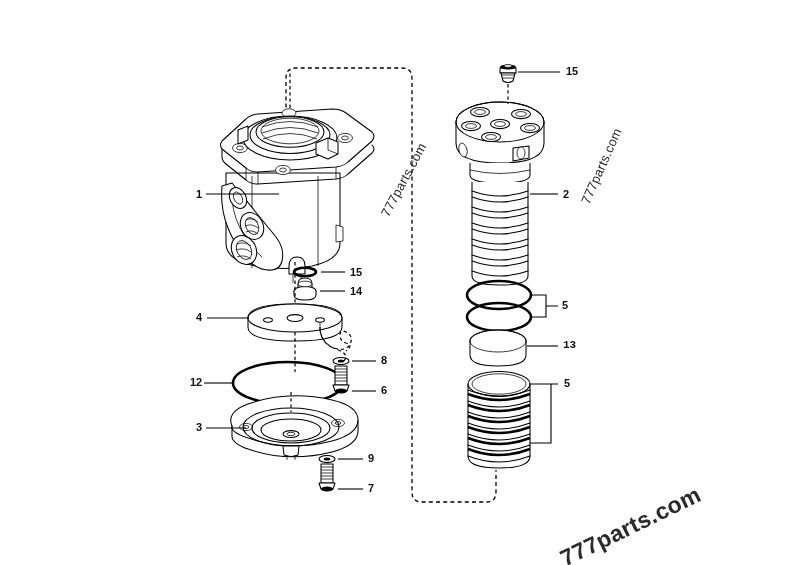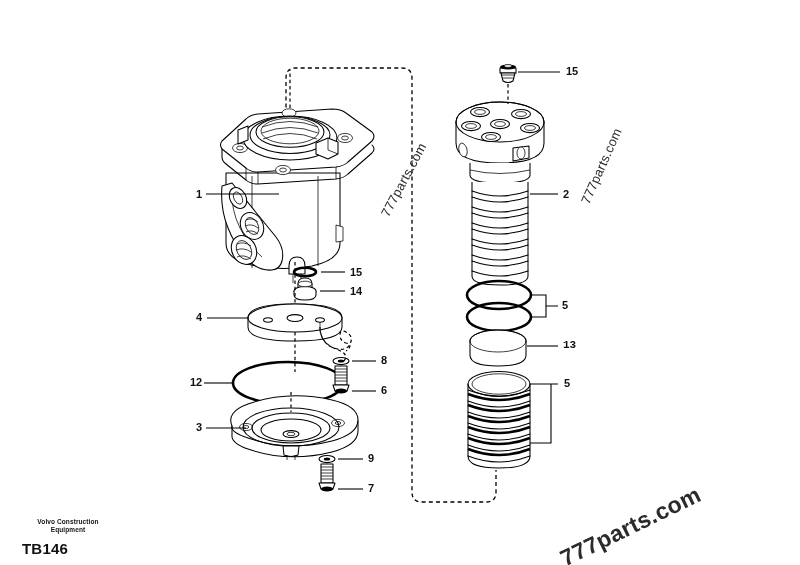--- a/index.html
+++ b/index.html
@@ -312,21 +312,14 @@
   <div class="lbl" style="left:562px;top:300px;">5</div>
   <div class="lbl" style="left:190px;top:377px;">12</div>
   <div class="lbl" style="left:563px;top:340px;font-family:Liberation Mono, monospace;">13</div>
   <div class="lbl" style="left:350px;top:286px;text-align:center;">14</div>
   <div class="lbl" style="left:350px;top:267px;">15</div>
 
   <div class="wm" id="wm-big">777parts.com</div>
   <div class="wm" id="wm-a">777parts.com</div>
   <div class="wm" id="wm-b">777parts.com</div>
 
-  <div id="footer">
-    <div id="brand">
-      <div>Volvo Construction</div>
-      <div>Equipment</div>
-    </div>
-    <div id="model">TB146</div>
-  </div>
 
 </div>
 
 </body></html>

